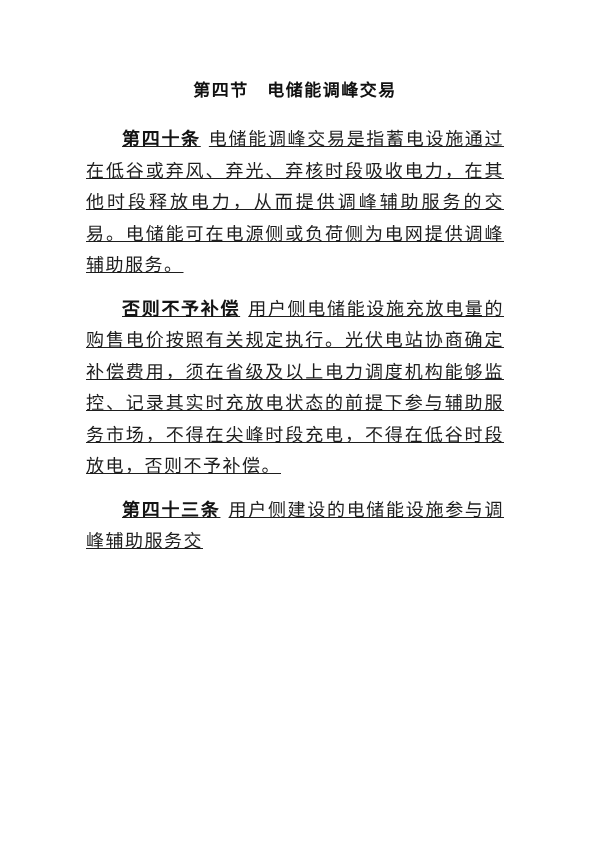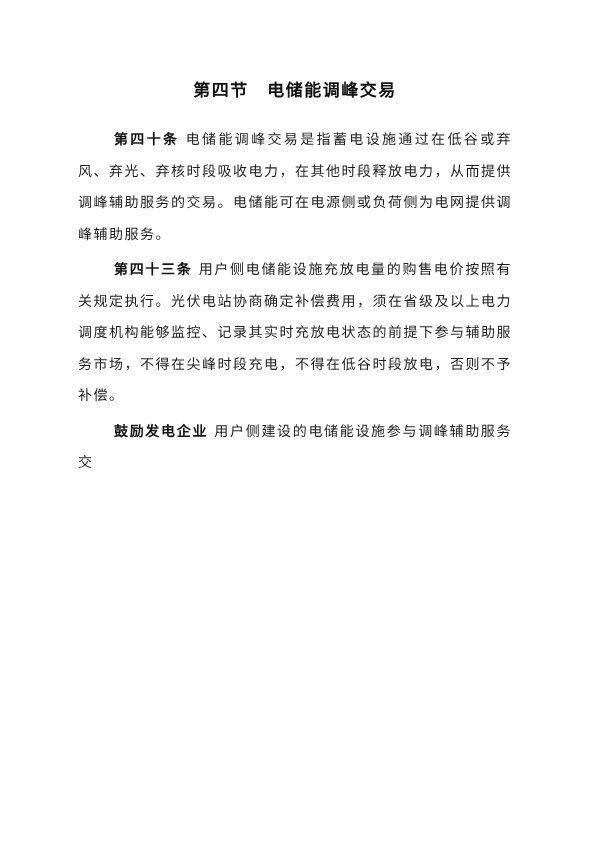--- a/index.html
+++ b/index.html
@@ -22,27 +22,28 @@
     margin: 0 0 17px 0;
     font-size: 17px;
     line-height: 33px;
     font-weight: bold;
     text-align: center;
     letter-spacing: 1.5px;
     color: #111111;
     white-space: nowrap;
   }
   .body-text p {
-    margin: 4px;
-    font-size: 14px;
+    margin: 12px;
+    font-size: 18px;
     line-height: 31.5px;
     letter-spacing: 1.5px;
     text-align: justify;
     text-justify: inter-ideograph;
     text-indent: 36px;
+    text-decoration: underline;
   }
   .article-number {
     font-weight: bold;
     margin-right: 0.45em;
     color: #141414;
   }
   .page-number {
     position: absolute;
     left: 0;
     top: 781px;
@@ -59,21 +60,21 @@
 <div class="page">
 
   <h1 class="section-title">第四节　电储能调峰交易</h1>
 
   <div class="body-text">
 
     <p><span class="article-number">第四十条</span><span>电储能调峰交易是指蓄电设施通过在低谷或弃风、弃光、弃核时段吸收电力，在其他时段释放电力，从而提供调峰辅助服务的交易。电储能可在电源侧或负荷侧为电网提供调峰辅助服务。</span></p>
 
 
 
-    <p><span class="article-number">第四十三条</span><span>用户侧电储能设施充放电量的购售电价按照有关规定执行。光伏电站协商确定补偿费用，须在省级及以上电力调度机构能够监控、记录其实时充放电状态的前提下参与辅助服务市场，不得在尖峰时段充电，不得在低谷时段放电，否则不予补偿。</span></p>
+    <p><span class="article-number">否则不予补偿</span><span>用户侧电储能设施充放电量的购售电价按照有关规定执行。光伏电站协商确定补偿费用，须在省级及以上电力调度机构能够监控、记录其实时充放电状态的前提下参与辅助服务市场，不得在尖峰时段充电，不得在低谷时段放电，否则不予补偿。</span></p>
 
-    <p><span class="article-number">鼓励发电企业</span><span>用户侧建设的电储能设施参与调峰辅助服务交</span></p>
+    <p><span class="article-number">第四十三条</span><span>用户侧建设的电储能设施参与调峰辅助服务交</span></p>
 
   </div>
 
   <div class="page-number">13</div>
 
 </div>
 
 </body></html>

